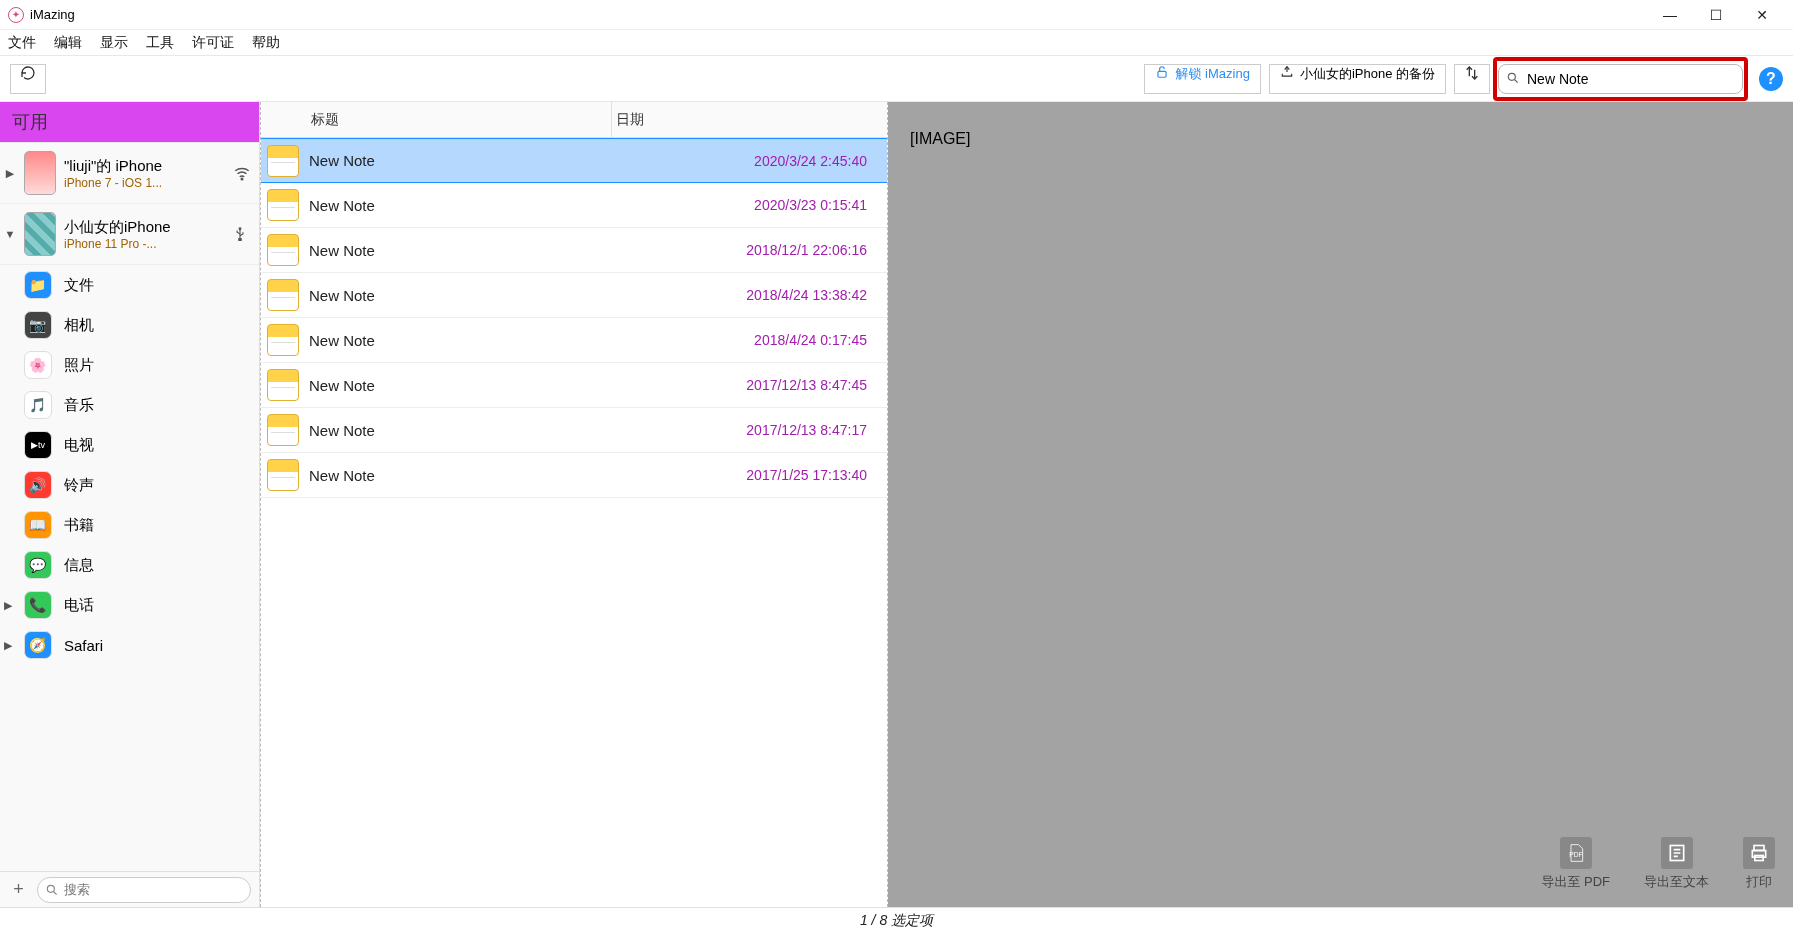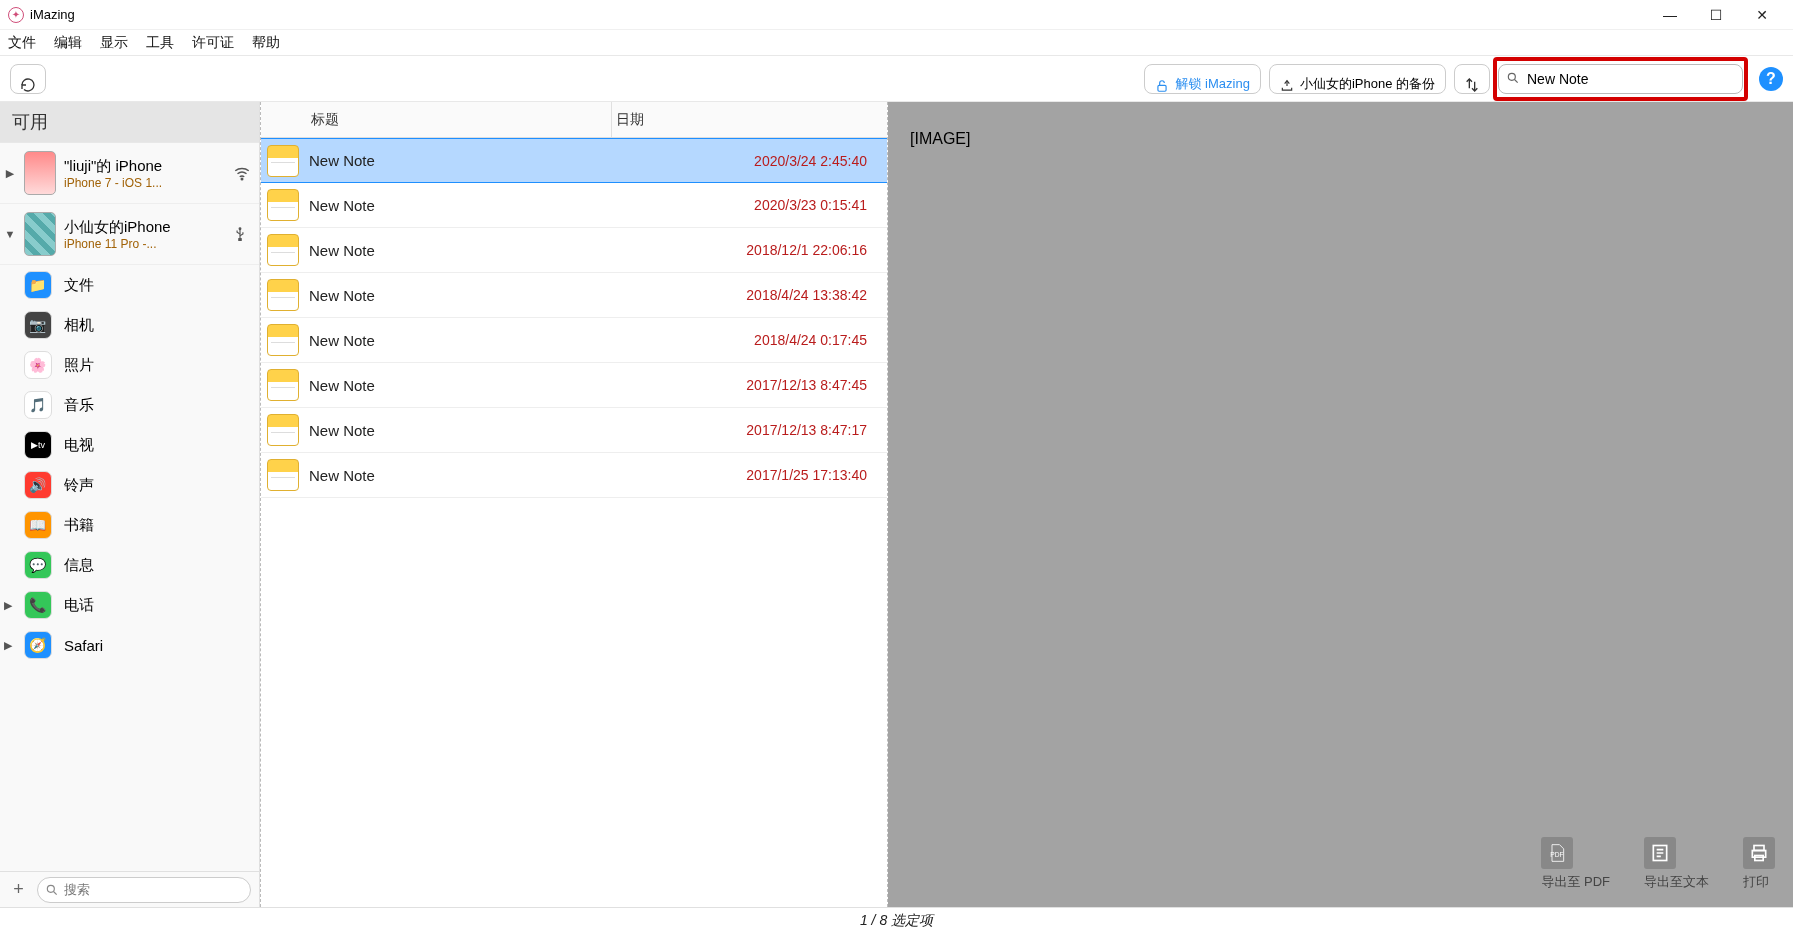--- a/index.html
+++ b/index.html
@@ -11,33 +11,33 @@
 .titlebar .title { font-size: 13px; color: #000; }
 .titlebar .win-controls { margin-left: auto; display: flex; }
 .titlebar .win-controls .ctl { width: 46px; height: 30px; display:flex;align-items:center;justify-content:center; font-size:14px; color:#222; cursor:pointer;}
 
 
 .menubar { height: 26px; display: flex; align-items: center; padding: 0 8px; gap: 18px; font-size: 14px; color:#111; border-bottom:1px solid #e8e8e8;}
 .menubar span { cursor: pointer; }
 
 
 .toolbar { height: 46px; display: flex; align-items: center; padding: 0 10px; gap: 8px; border-bottom:1px solid #e8e8e8;}
-.rbtn { height: 30px; border: 1px solid #ccc; border-radius: 8px; background:#fff; display:inline-flex; align-items:flex-end; padding:0 10px; font-size:13px; cursor:pointer; gap:6px; white-space:nowrap;}
+.rbtn { height: 30px; border: 1px solid #ccc; border-radius: 0; background:#fff; display:inline-flex; align-items:flex-start; padding:0 10px; font-size:13px; cursor:pointer; gap:6px; white-space:nowrap;}
 .rbtn.icon-only{width:36px;justify-content:center;padding:0;}
 .toolbar .spacer{flex:1;}
 .search-wrap{position:relative; display:flex; align-items:center;}
 .search-box{height:30px;border:1px solid #bbb;border-radius:8px;padding:0 10px 0 28px;width:245px;font-size:14px;}
 .search-icon-pos{position:absolute;left:8px;top:7px;width:14px;height:14px;color:#666;}
 .search-highlight{position:absolute;left:-5px;top:-7px;right:-5px;bottom:-7px;border:4px solid #d40000;border-radius:4px;pointer-events:none;}
 .help-badge{width:24px;height:24px;border-radius:50%;background:#1e90ff;color:#fff;display:flex;align-items:center;justify-content:center;font-weight:bold;margin-left:8px;cursor:pointer;}
 
 
 .main{display:flex;height:calc(100% - 30px - 26px - 46px - 26px);}
 .sidebar{width:260px;border-right:1px solid #e0e0e0;display:flex;flex-direction:column;background:#f9f9f9;overflow:hidden;}
-.side-head{font-size:18px;padding:8px 12px;color:#333;border-bottom:1px solid #e8e8e8;background:#e5e5e5;}
+.side-head{font-size:18px;padding:8px 12px;color:#333;border-bottom:1px solid #e8e8e8;background:#d946ef;}
 .side-scroll{flex:1;overflow-y:auto;position:relative;}
 .side-scroll::-webkit-scrollbar{width:14px;}
 .side-scroll::-webkit-scrollbar-thumb{background:#c8c8c8;border-radius:7px;}
 .side-scroll::-webkit-scrollbar-track{background:#eee;}
 
 .device{display:flex;align-items:center;padding:8px 8px 8px 4px;border-bottom:1px solid #eee;gap:8px;cursor:pointer;}
 .tri{width:12px;text-align:center;color:#555;font-size:11px;}
 .d-thumb{width:32px;height:44px;border-radius:5px;background:linear-gradient(#333,#555);border:1px solid #aaa;}
 .d-thumb.red{background:linear-gradient(#ff8a8a,#ffdada);}
 .d-thumb.pat{background:repeating-linear-gradient(45deg,#8cc 0 6px,#5aa 6px 12px);}
@@ -61,28 +61,28 @@
 .notes-col{width:628px;border-right:1px dashed #bbb;border-left:1px dashed #bbb;display:flex;flex-direction:column;}
 .notes-head{display:flex;height:36px;align-items:center;border-bottom:1px solid #ddd;font-size:14px;color:#333;background:#fafafa;}
 .nh-title{flex:0 0 350px;padding-left:50px;}
 .nh-date{flex:1;padding-left:4px;border-left:1px solid #e0e0e0;height:100%;display:flex;align-items:center;}
 .notes-body{flex:1;overflow-y:auto;}
 .note-row{display:flex;align-items:center;height:45px;border-bottom:1px solid #eee;cursor:pointer;}
 .note-row.sel{background:#b5d8ff;border-top:1px solid #1e8fff;border-bottom:1px solid #1e8fff;}
 .note-ico{width:32px;height:32px;margin:0 10px 0 6px;border-radius:4px;background:linear-gradient(#ffd24a 0 40%,#fff 40% 100%);border:1px solid #e0b030;position:relative;}
 .note-ico::after{content:"";position:absolute;left:3px;right:3px;top:55%;border-top:1px solid #ddd;}
 .note-title{flex:0 0 300px;font-size:15px;color:#222;}
-.note-date{flex:1;font-size:14px;color:#b91c1c;text-align:right;padding-right:20px;}
+.note-date{flex:1;font-size:14px;color:#a21caf;text-align:right;padding-right:20px;}
 
 
 .preview{flex:1;background:#a3a3a3;padding:28px 22px;font-size:16px;color:#000;}
 
 
 .preview-actions{position:absolute;right:18px;bottom:42px;display:flex;gap:34px;}
-.pa{display:flex;flex-direction:column;align-items:flex-start;gap:4px;color:#444;font-size:13px;cursor:pointer;}
+.pa{display:flex;flex-direction:column;align-items:center;gap:4px;color:#444;font-size:13px;cursor:pointer;}
 .pa .pico{width:32px;height:32px;background:#888;border-radius:3px;display:flex;align-items:center;justify-content:center;color:#fff;}
 
 
 .statusbar{height:26px;border-top:1px solid #e0e0e0;display:flex;align-items:center;justify-content:center;font-size:14px;color:#222;background:#fff;font-style:italic;}
 
 svg{display:block;}
 .lock-color{color:#2b8ef0;}
 </style>
 </head>
 <body>

